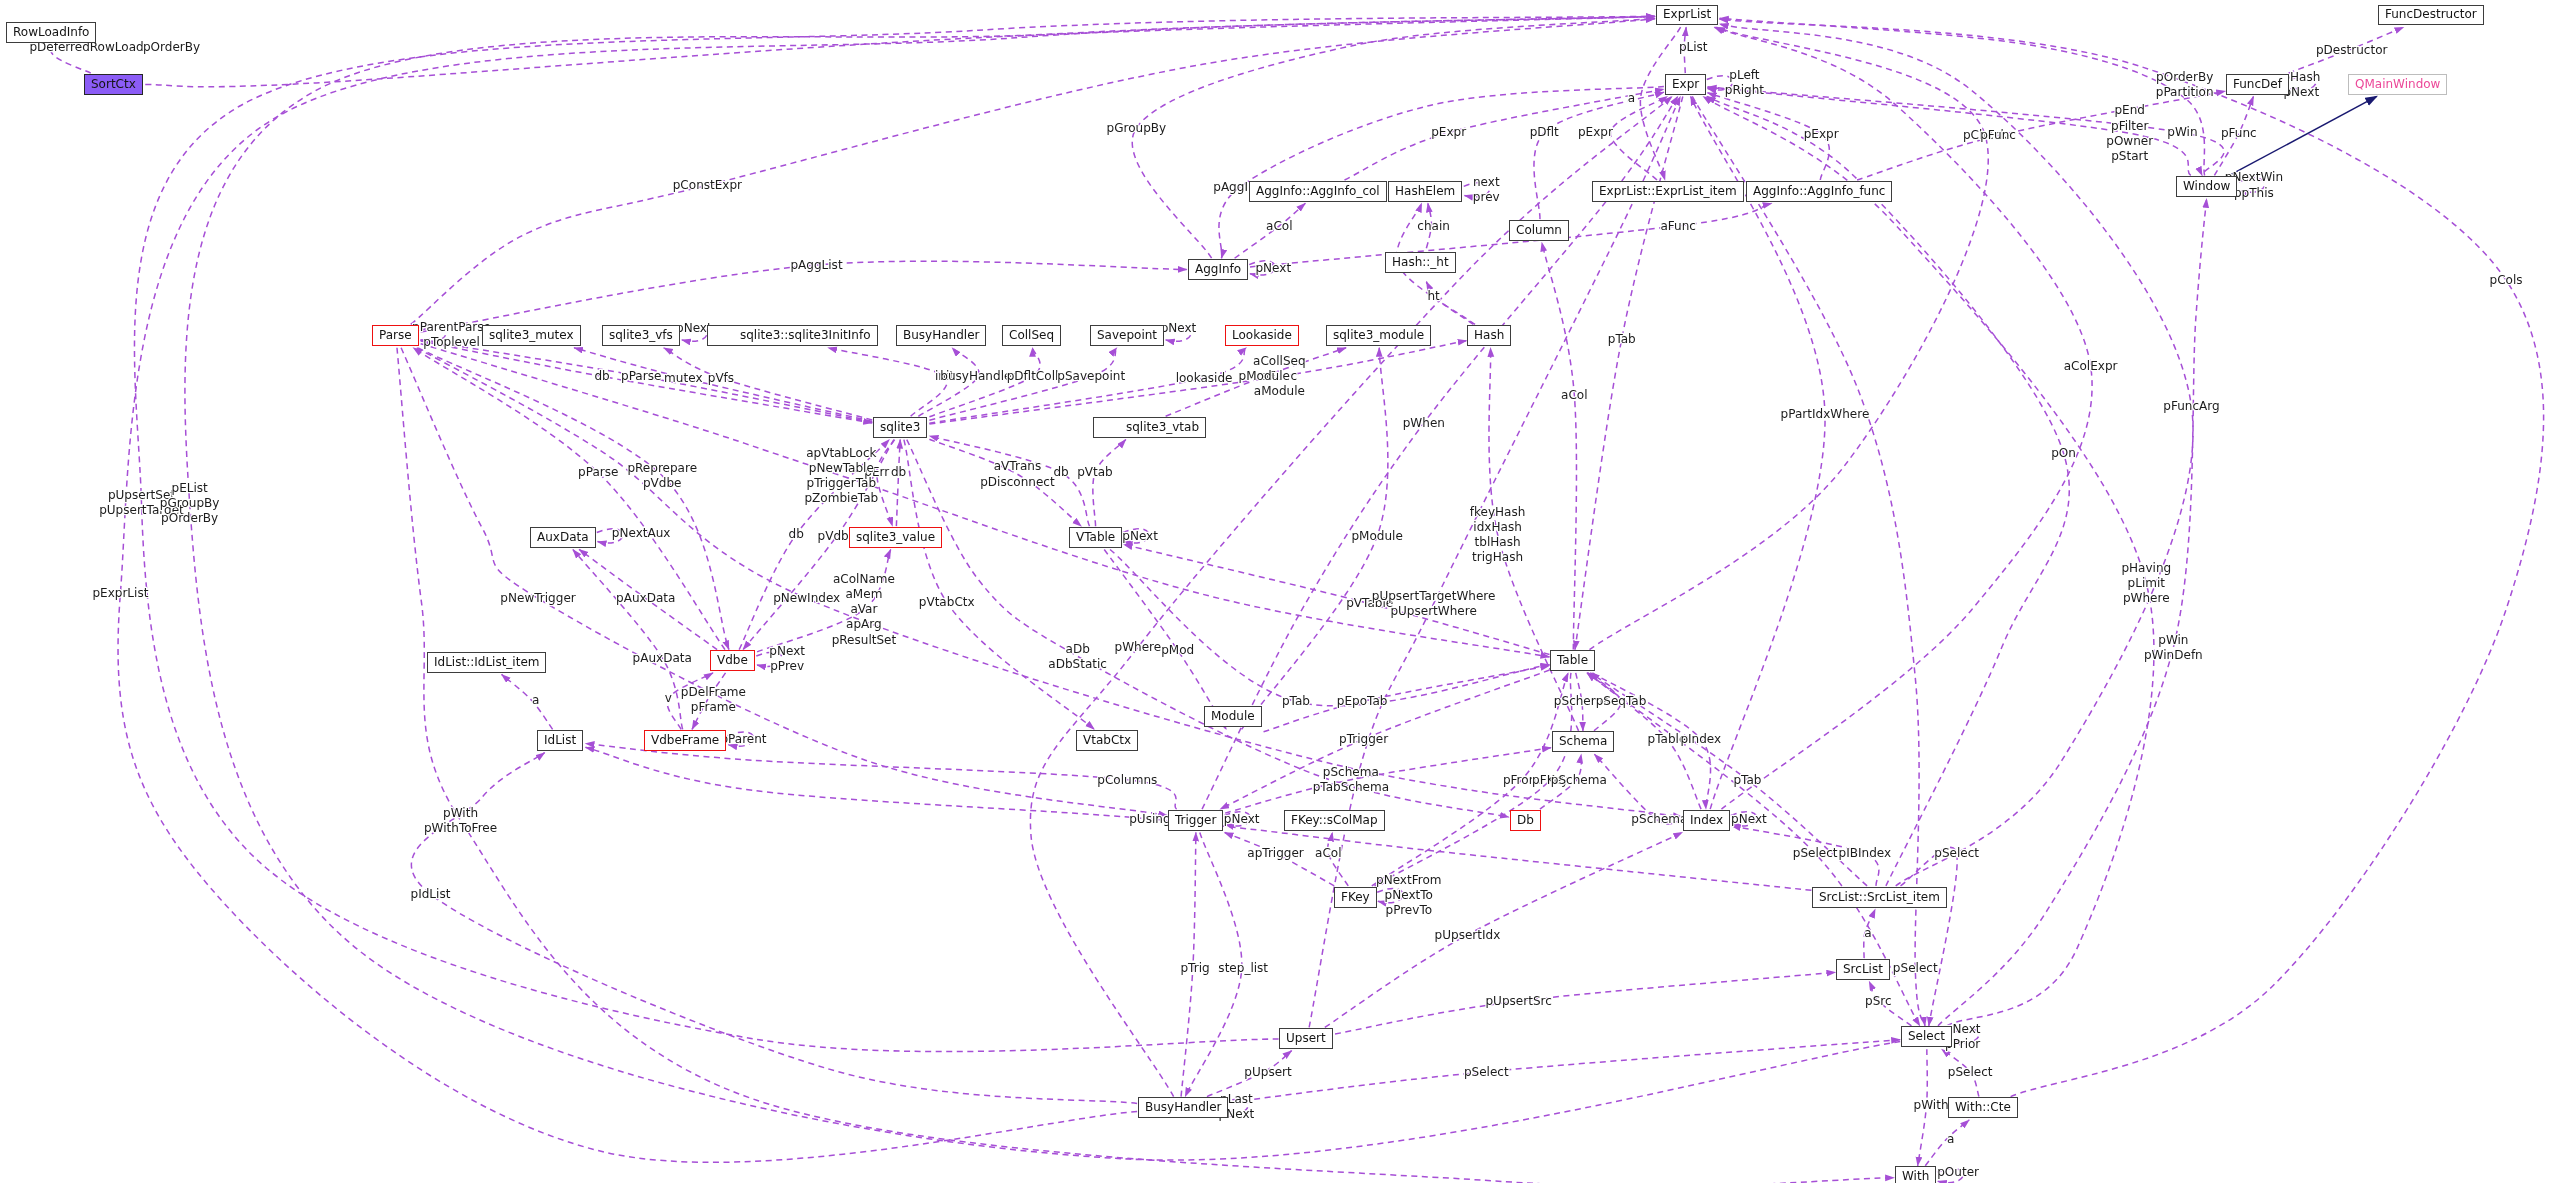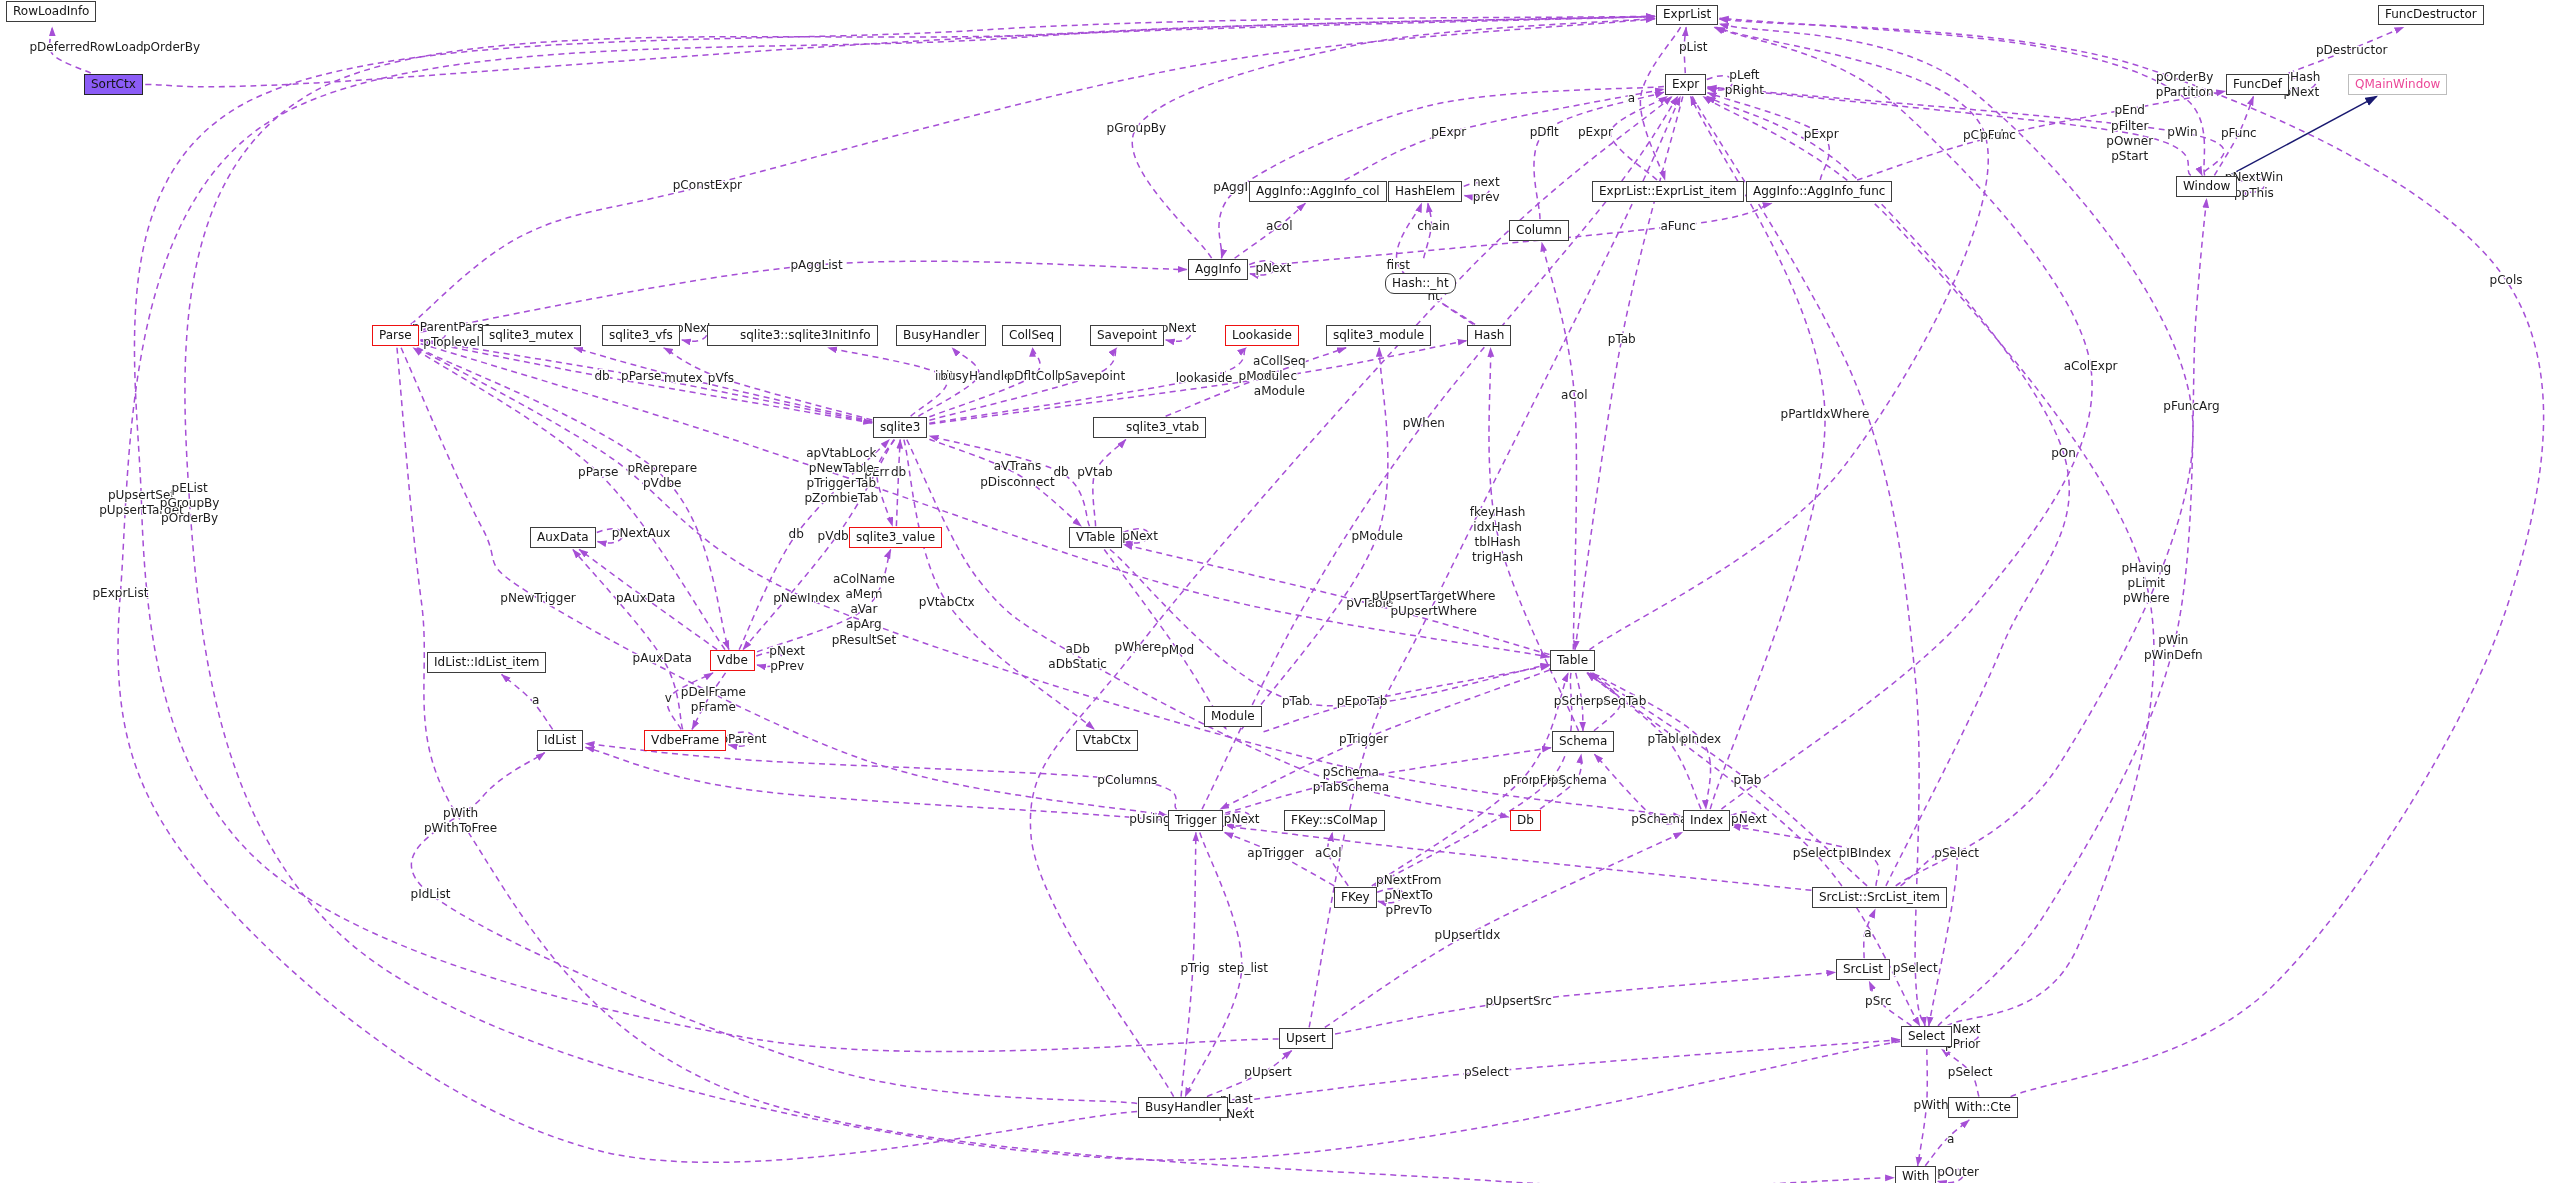--- a/index.html
+++ b/index.html
@@ -282,35 +282,35 @@
         <text text-anchor="middle"><tspan x="2903" y="107">pOrderBy</tspan><tspan x="2903" y="127">pPartition</tspan></text>
         <text text-anchor="middle"><tspan x="2975" y="182">pFunc</tspan></text>
         <text text-anchor="middle"><tspan x="2655" y="185">pFunc</tspan></text>
         <text text-anchor="middle"><tspan x="3058" y="107">pHash</tspan><tspan x="3058" y="127">pNext</tspan></text>
         <text text-anchor="middle"><tspan x="3125" y="71">pDestructor</tspan></text>
         <text text-anchor="middle"><tspan x="2995" y="241">pNextWin</tspan><tspan x="2995" y="261">ppThis</tspan></text>
         <text text-anchor="middle"><tspan x="1512" y="865">pWhere</tspan></text>
       </g>
   </svg>
   <div id="node-layer">
-      <div class="node " style="left: 6px; top: 1px;">RowLoadInfo</div>
+      <div class="node " style="left: 6px; top: 22px;">RowLoadInfo</div>
       <div class="node subject" style="left: 84px; top: 74px;">SortCtx</div>
       <div class="node " style="left: 1656px; top: 4.5px;">ExprList</div>
       <div class="node " style="left: 2378px; top: 4.5px;">FuncDestructor</div>
       <div class="node " style="left: 1665px; top: 74px;">Expr</div>
       <div class="node " style="left: 2226px; top: 74px;">FuncDef</div>
       <div class="node muted" style="left: 2348px; top: 74px;">QMainWindow</div>
       <div class="node " style="left: 2176px; top: 176px;">Window</div>
       <div class="node " style="left: 1249px; top: 181px;">AggInfo::AggInfo_col</div>
       <div class="node " style="left: 1388px; top: 181px;">HashElem</div>
       <div class="node " style="left: 1592px; top: 181px;">ExprList::ExprList_item</div>
       <div class="node " style="left: 1746px; top: 181px;">AggInfo::AggInfo_func</div>
       <div class="node " style="left: 1509px; top: 220px;">Column</div>
       <div class="node " style="left: 1188px; top: 259px;">AggInfo</div>
-      <div class="node " style="left: 1385px; top: 273px; border-radius: 9px;">Hash::_ht</div>
+      <div class="node " style="left: 1385px; top: 252px;">Hash::_ht</div>
       <div class="node red" style="left: 372px; top: 325px;">Parse</div>
       <div class="node " style="left: 482px; top: 325px;">sqlite3_mutex</div>
       <div class="node " style="left: 602px; top: 325px;">sqlite3_vfs</div>
       <div class="node " style="left: 707px; top: 325px; padding-left: 32px;">sqlite3::sqlite3InitInfo</div>
       <div class="node " style="left: 896px; top: 325px;">BusyHandler</div>
       <div class="node " style="left: 1002px; top: 325px;">CollSeq</div>
       <div class="node " style="left: 1090px; top: 325px;">Savepoint</div>
       <div class="node red" style="left: 1225px; top: 325px;">Lookaside</div>
       <div class="node " style="left: 1326px; top: 325px;">sqlite3_module</div>
       <div class="node " style="left: 1467px; top: 325px;">Hash</div>

